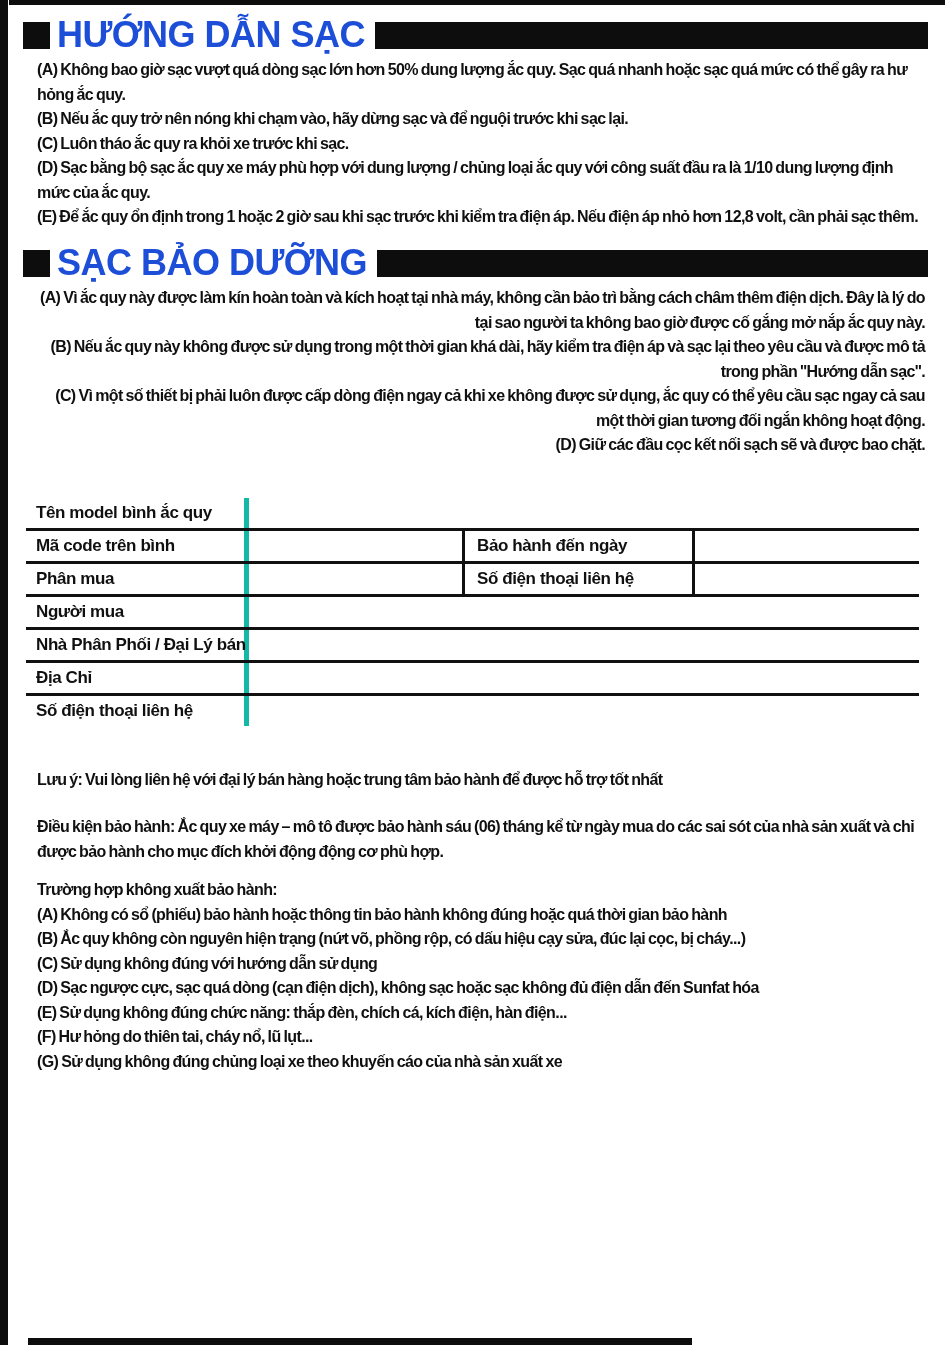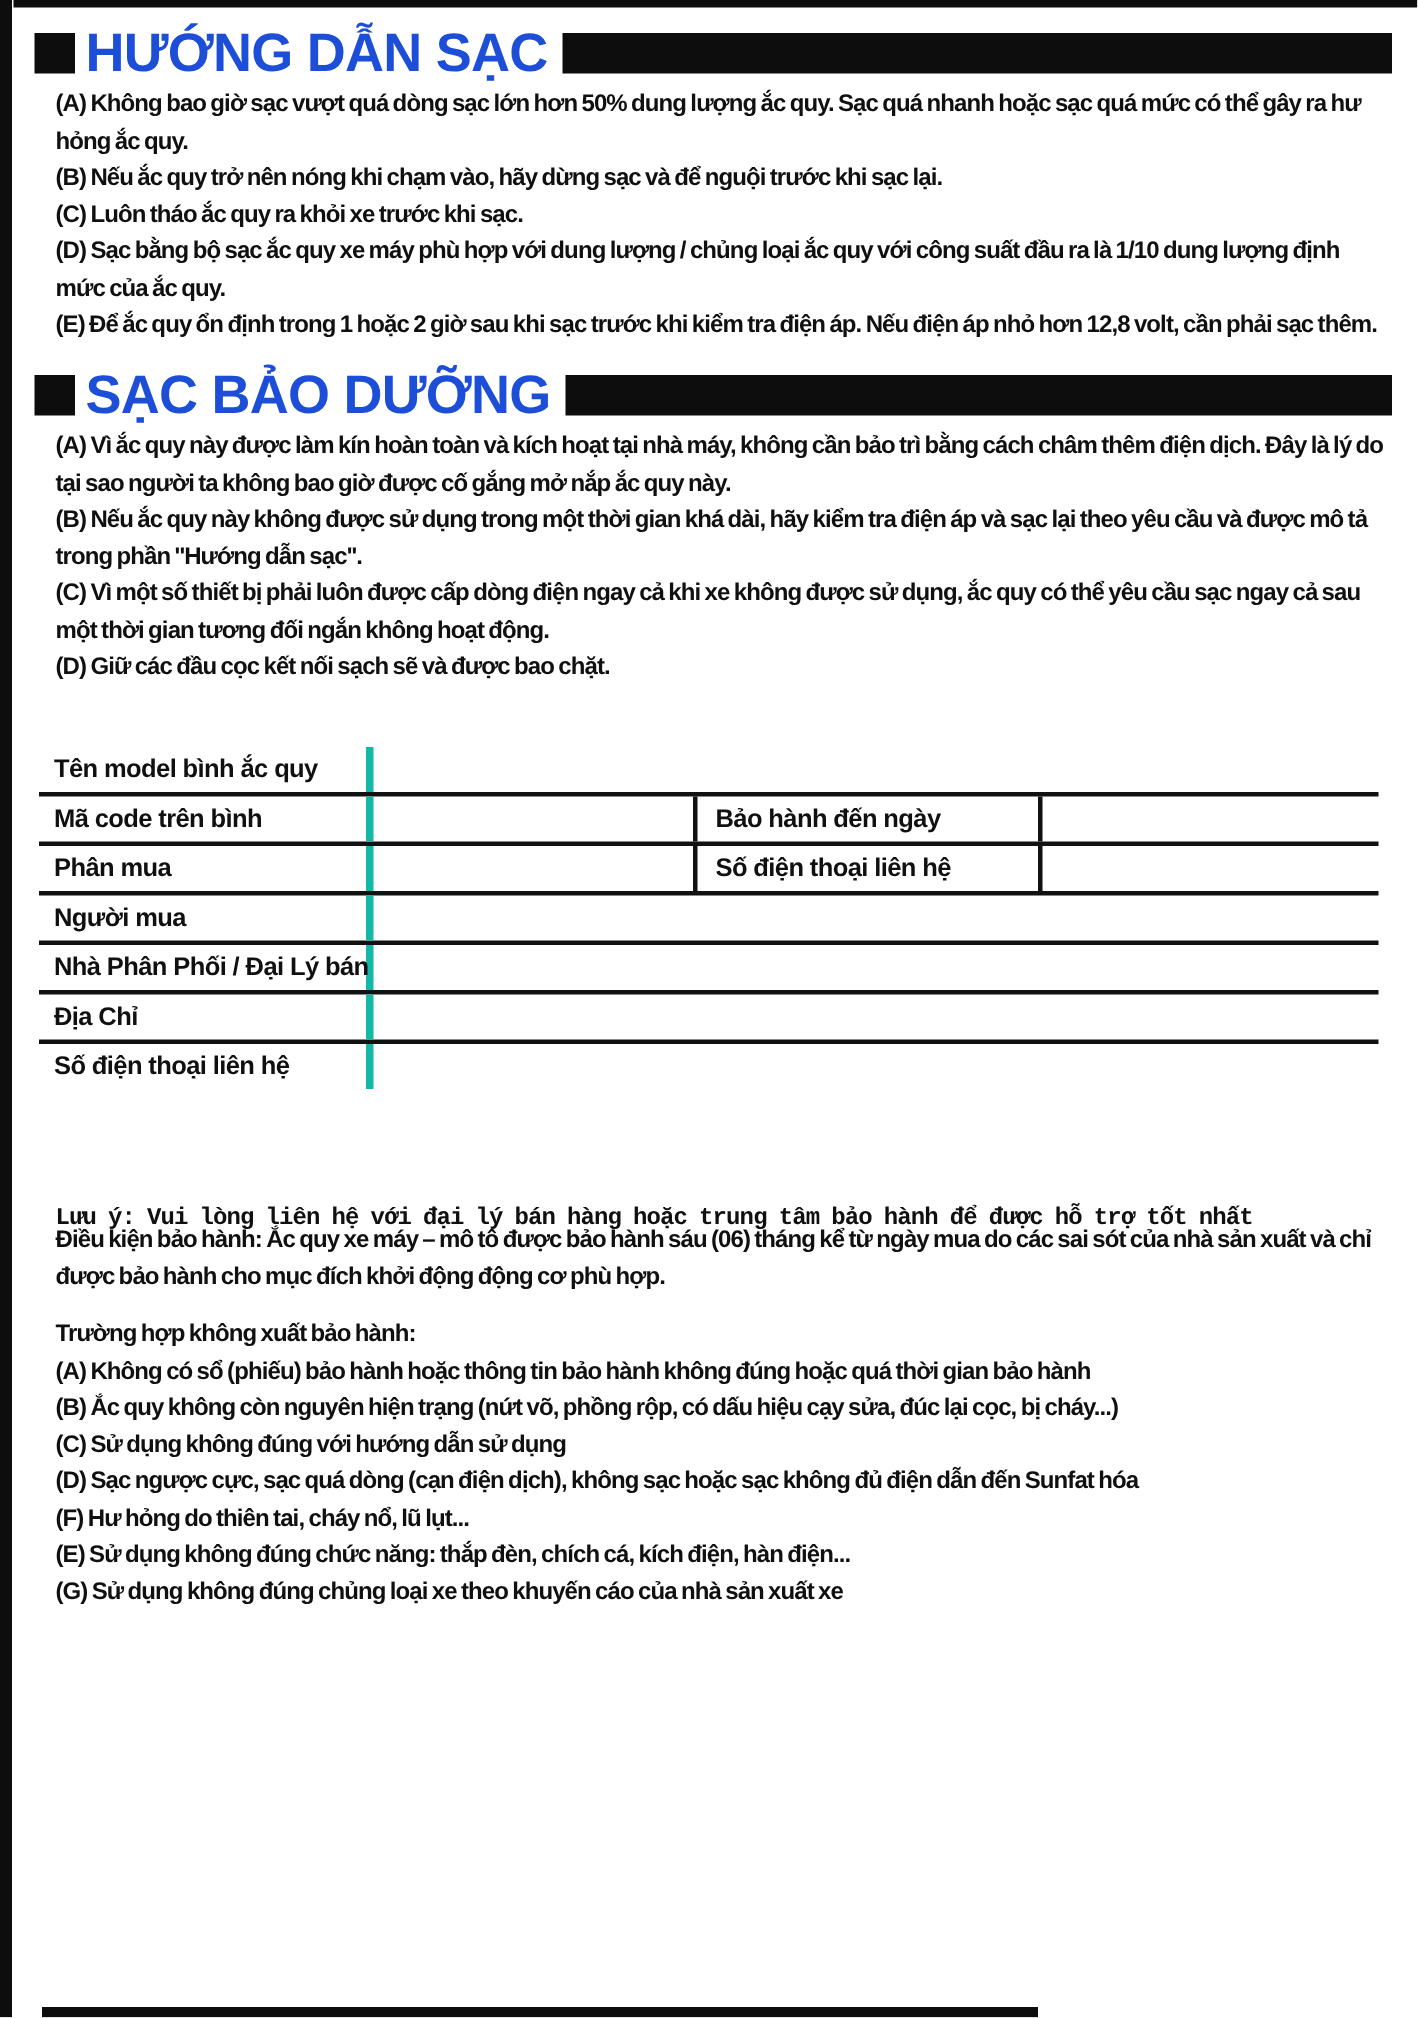--- a/index.html
+++ b/index.html
@@ -14,21 +14,21 @@
     color: #101010;
   }
   
   .edge-left   { position: absolute; left: 0; top: 0; width: 8px; height: 1345px; background: #0d0d0d; }
   .edge-top    { position: absolute; left: 9px; top: 0; right: 0; height: 5px; background: #0d0d0d; }
   .edge-bottom { position: absolute; left: 28px; bottom: 0; width: 664px; height: 7px; background: #0d0d0d; }
 
   
   .section { position: absolute; left: 23px; width: 905px; }
   .sec-1 { top: 20px; }
-  .sec-2 { top: 248px; }
+  .sec-2 { top: 248px; text-align: right; }
   .section-head { display: flex; align-items: center; height: 30px; }
   .head-square { width: 27px; height: 27px; background: #0d0d0d; flex: 0 0 auto; }
   .head-title {
     font-size: 36px; font-weight: bold; letter-spacing: -0.5px;
     color: #1d4ed8; margin: 0 10px 0 7px; white-space: nowrap;
     line-height: 30px; flex: 0 0 auto;
   }
   .head-bar { flex: 1 1 auto; height: 27px; background: #0d0d0d; }
 
   .section-body { margin: 8px 0 0 14px; width: 888px; }
@@ -54,21 +54,21 @@
   }
   .w-value { flex: 1 1 auto; }
   .w-value.mid { width: 216px; flex: 0 0 auto; border-right: 3px solid #111111; }
   .w-label2 {
     width: 230px; flex: 0 0 auto; border-right: 3px solid #111111;
     font-size: 17px; font-weight: bold; line-height: 29px; padding-left: 12px;
     letter-spacing: -0.4px; white-space: nowrap;
   }
 
   
-  .notes-luuy { position: absolute; left: 37px; top: 800px; width: 885px; font-family: Liberation Mono, monospace; }
+  .notes-luuy { position: absolute; left: 37px; top: 768px; width: 885px; }
   .notes-dieukien { position: absolute; left: 37px; top: 815px; width: 885px; }
   .exclusions { position: absolute; left: 37px; top: 878px; width: 885px; }
 </style>
 </head>
 <body>
 
 <div class="page">
 
   <div class="edge-left"></div>
   <div class="edge-top"></div>
@@ -152,18 +152,18 @@
   <div class="notes notes-dieukien">
     <p>Điều kiện bảo hành: Ắc quy xe máy – mô tô được bảo hành sáu (06) tháng kể từ ngày mua do các sai sót của nhà sản xuất và chỉ được bảo hành cho mục đích khởi động động cơ phù hợp.</p>
   </div>
 
   <div class="exclusions">
     <p>Trường hợp không xuất bảo hành:</p>
     <p>(A) Không có sổ (phiếu) bảo hành hoặc thông tin bảo hành không đúng hoặc quá thời gian bảo hành</p>
     <p>(B) Ắc quy không còn nguyên hiện trạng (nứt võ, phồng rộp, có dấu hiệu cạy sửa, đúc lại cọc, bị cháy...)</p>
     <p>(C) Sử dụng không đúng với hướng dẫn sử dụng</p>
     <p>(D) Sạc ngược cực, sạc quá dòng (cạn điện dịch), không sạc hoặc sạc không đủ điện dẫn đến Sunfat hóa</p>
+    <p>(E) Sử dụng không đúng chức năng: thắp đèn, chích cá, kích điện, hàn điện...</p>
     <p>(F) Hư hỏng do thiên tai, cháy nổ, lũ lụt...</p>
-    <p>(E) Sử dụng không đúng chức năng: thắp đèn, chích cá, kích điện, hàn điện...</p>
     <p>(G) Sử dụng không đúng chủng loại xe theo khuyến cáo của nhà sản xuất xe</p>
   </div>
 
 </div>
 
 </body></html>

